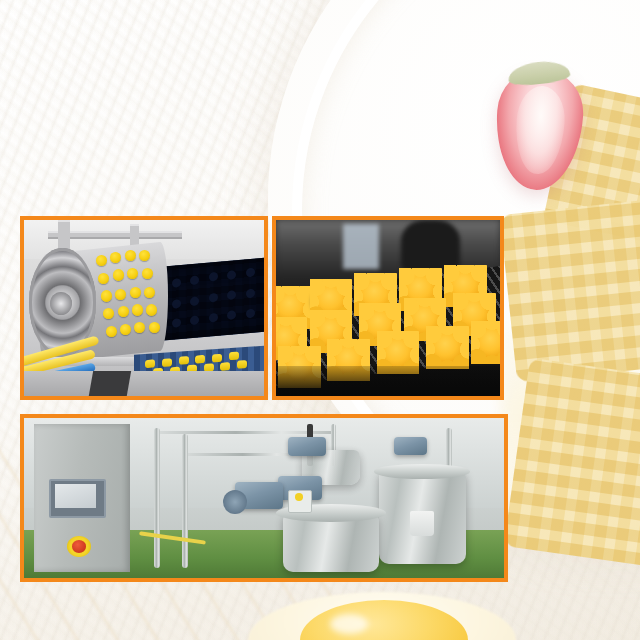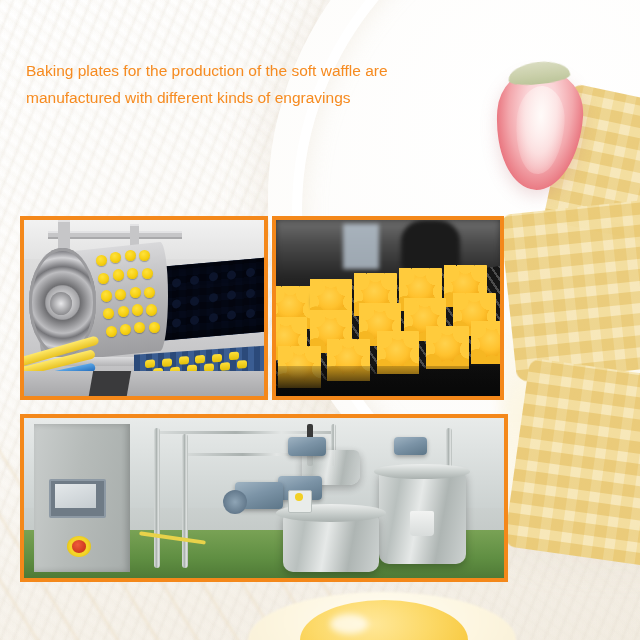--- a/index.html
+++ b/index.html
@@ -309,21 +309,20 @@
 
   <div class="straw"></div>
   <div class="straw-core"></div>
   <div class="straw-leaf"></div>
 
   <div class="yolk-white"></div>
   <div class="yolk"></div>
   <div class="yolk-gloss"></div>
 
   <div class="header">
-    <p class="subtitle">Baking plates for the production of the soft waffle are manufactured with different kinds of engravings</p>
   </div>
 
   <div class="frame frame-1">
     <div class="photo p1">
       <div class="ceiling"></div>
       <div class="beam beam-h"></div>
       <div class="beam beam-v1"></div>
       <div class="beam beam-v2"></div>
       <div class="belt">
         <div class="belt-dot" style="left:12%;top:18%"></div>

